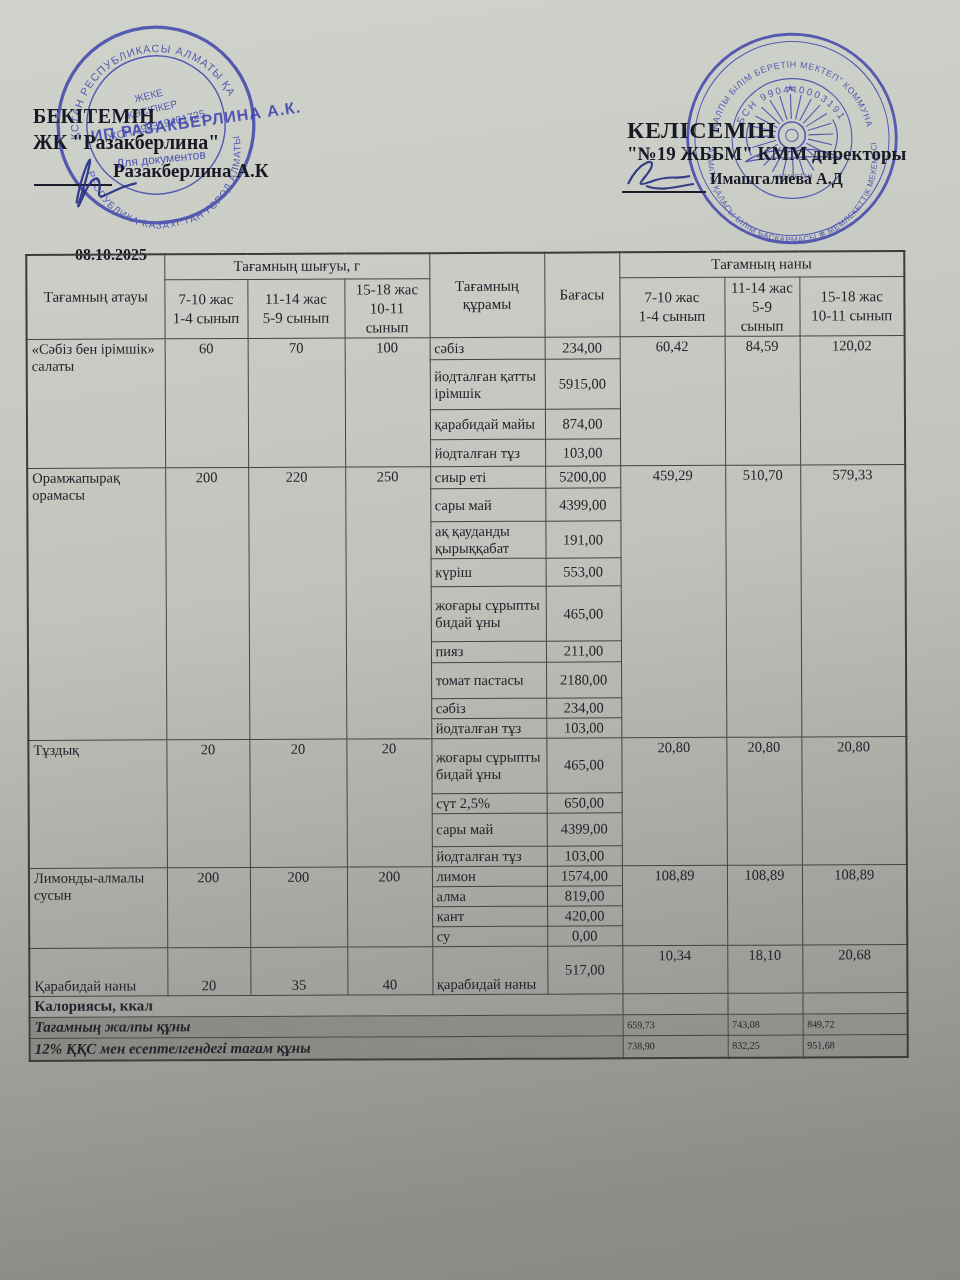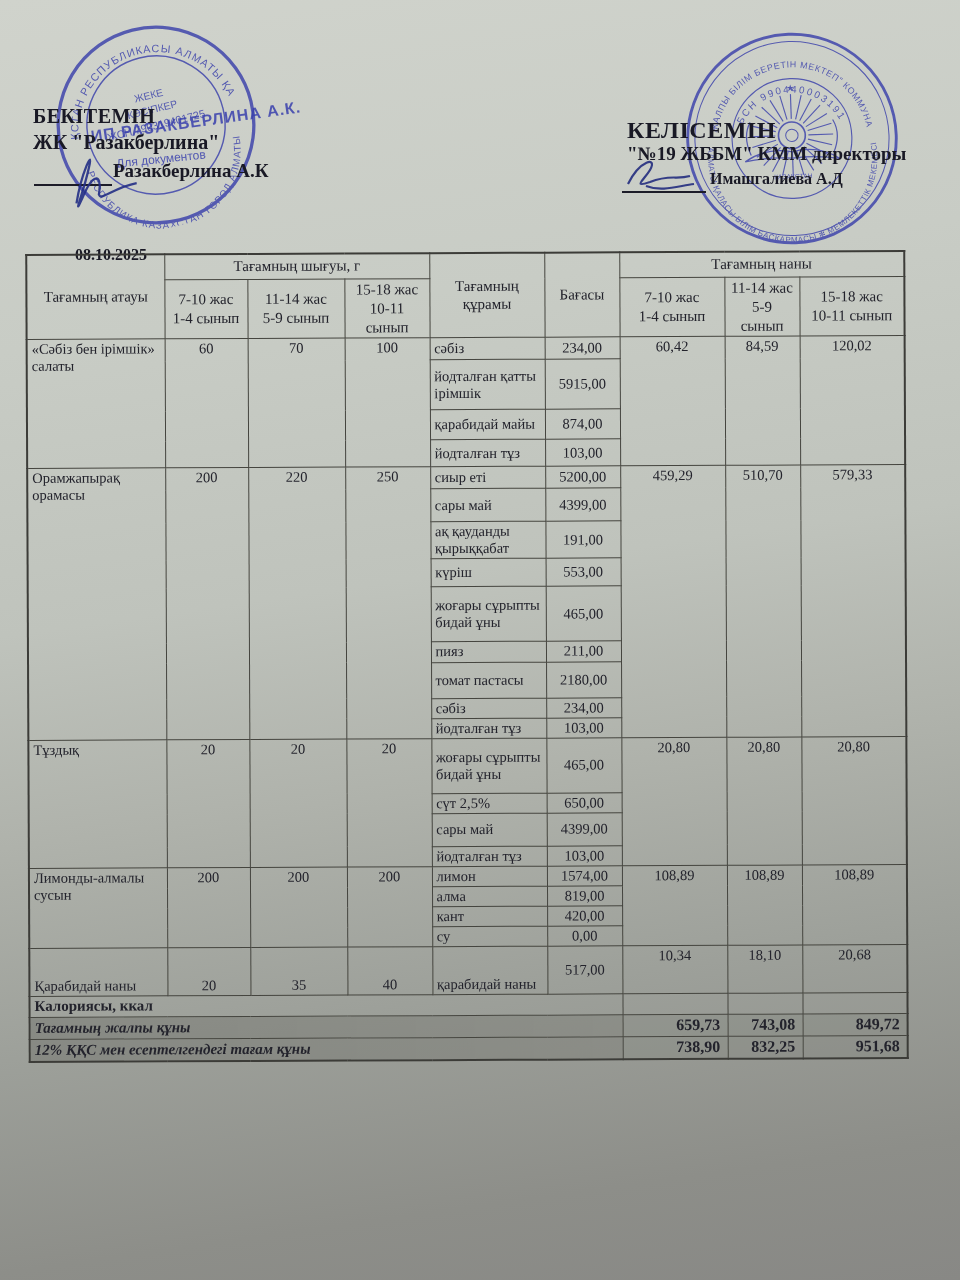--- a/index.html
+++ b/index.html
@@ -47,21 +47,21 @@
   .td-ing{vertical-align:middle;text-align:left;}
   .td-price{vertical-align:middle;text-align:center;}
   .td-cost{vertical-align:top;text-align:center;padding-top:3px;}
   tr.last-dish .td-dish,tr.last-dish .td-portion,tr.last-dish .td-ing{vertical-align:bottom;}
   tr.row-calories td{font-weight:bold;text-align:left;font-size:15px;}
   tr.row-total .ftr-label{
     font-weight:bold;font-style:italic;font-size:15px;
     background:linear-gradient(90deg,rgba(104,105,99,.42),rgba(118,119,112,.38));
   }
   tr.row-total .ftr-val{
-    font-weight:bold;text-align:right;padding-right:7px;font-size:16px;
+    font-weight:normal;text-align:left;padding-right:7px;font-size:10px;
     background:rgba(120,121,114,.22);
   }
 </style>
 </head>
 <body>
 
 <svg id="left-stamp" class="stamp" width="206" height="206" viewBox="0 0 200 200">
   <g fill="none" stroke="#3b41ab" stroke-width="3.2">
     <circle cx="100" cy="100" r="95"></circle>
   </g>

